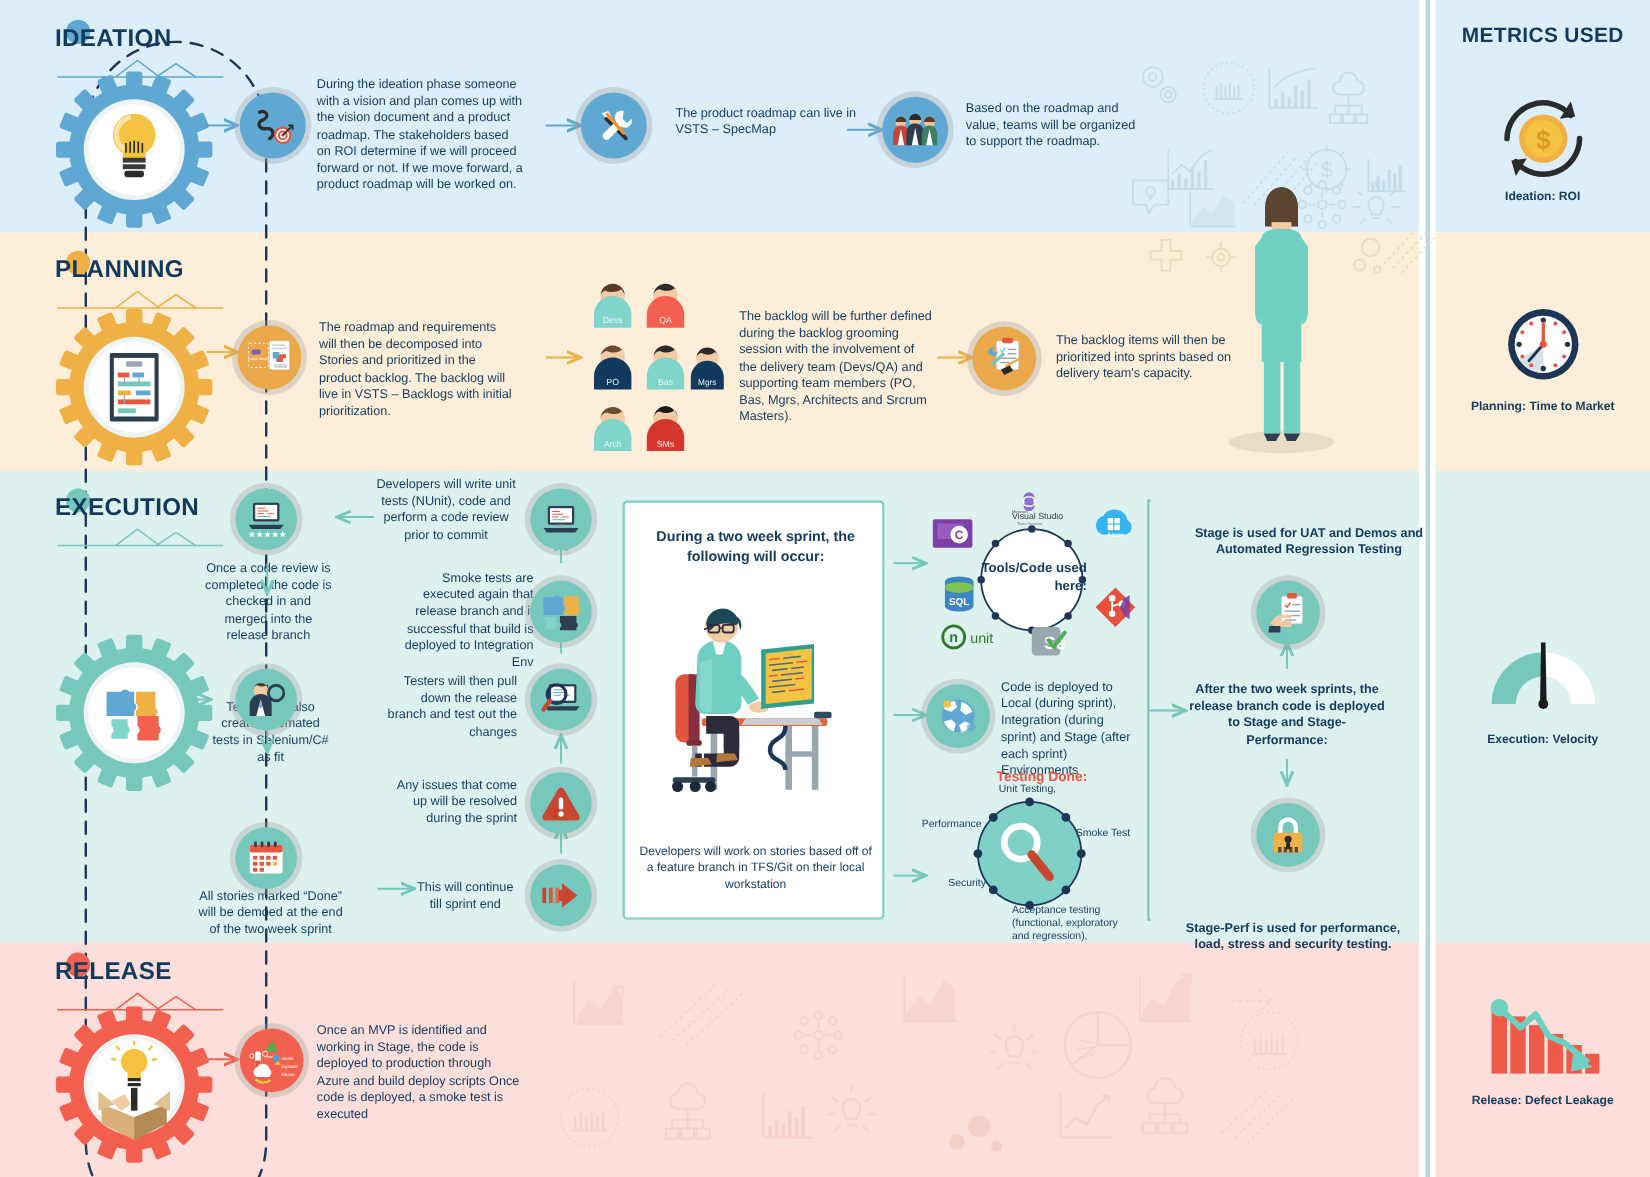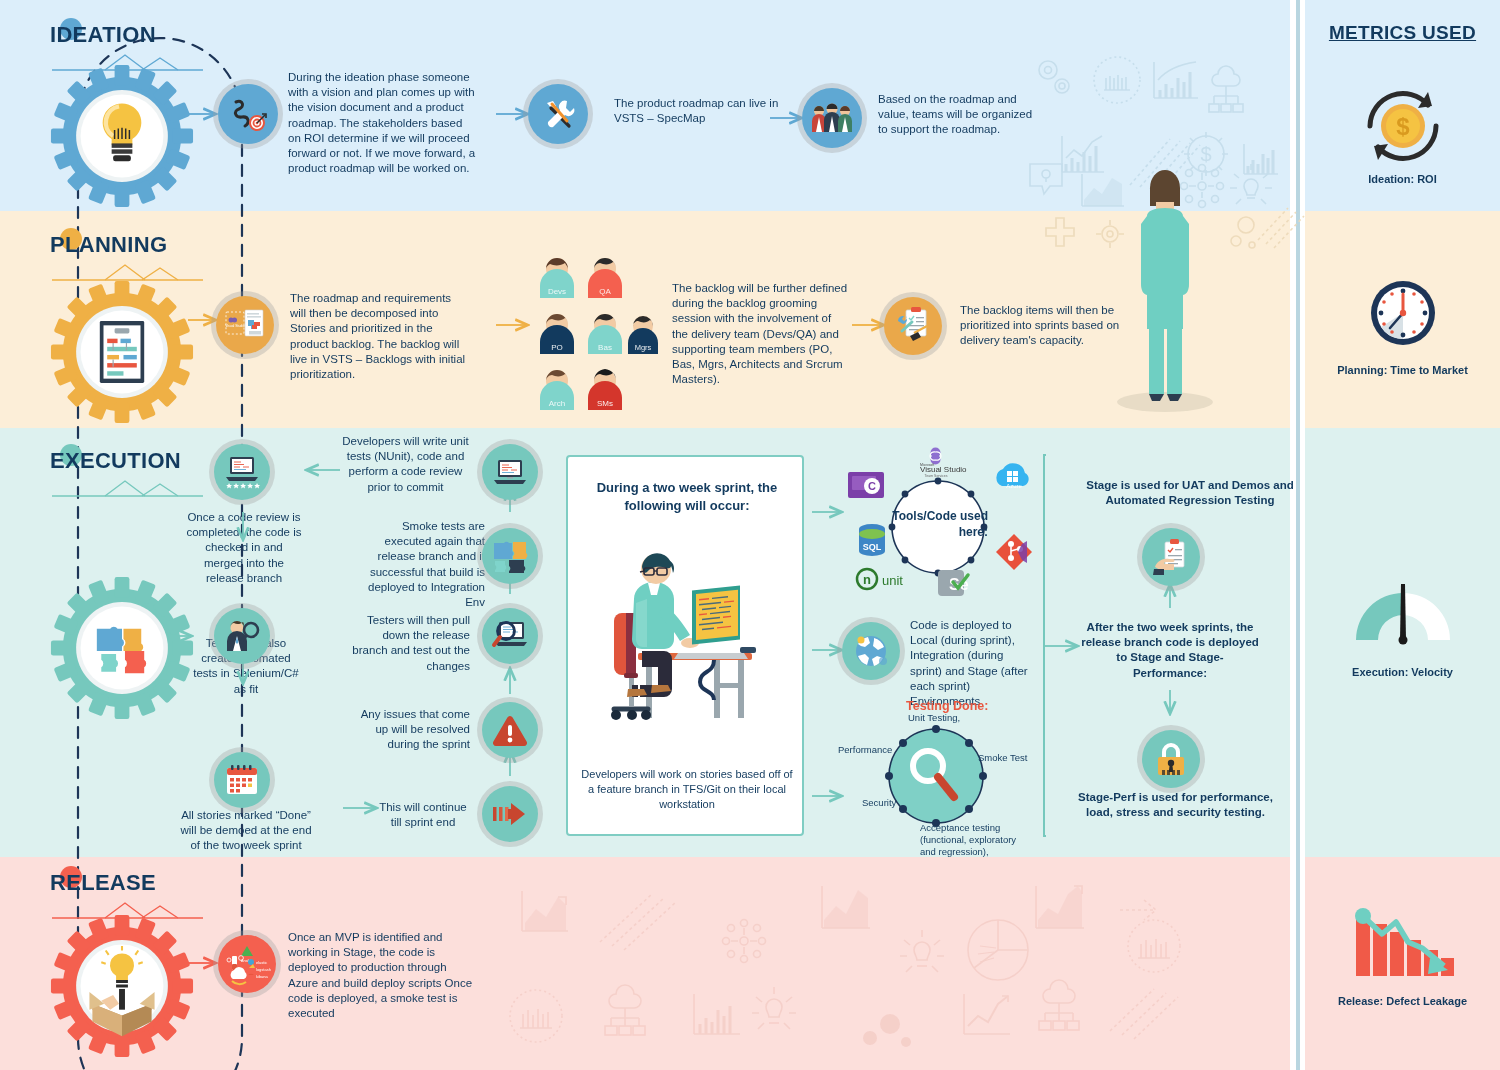--- a/index.html
+++ b/index.html
@@ -56,21 +56,21 @@
   .tb.c { text-align:center; }
   .tb.r { text-align:right; }
   .tb.b { font-weight:bold; }
 
   .metric-label {
     position:absolute; width:195px; text-align:center;
     font-size:11px; font-weight:bold; color:#123a5e;
   }
   .metrics-head {
     position:absolute; top:22px; left:1305px; width:195px; text-align:center;
-    font-size:19px; font-weight:bold; color:#123a5e; letter-spacing:0.3px;text-decoration:underline;
+    font-size:19px; font-weight:bold; color:#123a5e; letter-spacing:0.3px;
   }
 
   
   .sprint-card {
     position:absolute; left:566px; top:455px; width:238px; height:381px;
     background:#ffffff; border:2.5px solid #7fcdc3; border-radius:4px;
   }
   .sprint-title {
     position:absolute; left:14px; top:22px; width:210px; text-align:center;
     font-size:13px; font-weight:bold; color:#123a5e; line-height:1.4;
@@ -923,21 +923,21 @@
   <div class="cicon" style="left:1142px; top:730px; width:58px; height:58px; background:#76c8bd; z-index:5;">
     <svg width="34" height="38" viewBox="0 0 34 38">
       <path d="M8 18 l0 -6 a9 9 0 0 1 18 0 l0 6 l-4 0 l0 -6 a5 5 0 0 0 -10 0 l0 6Z" fill="#ffffff"></path>
       <rect x="4" y="17" width="26" height="18" rx="2" fill="#efb045"></rect>
       <circle cx="17" cy="23" r="3.2" fill="#2b2b2b"></circle>
       <path d="M15.6 25 l2.8 0 l0.8 7 l-4.4 0Z" fill="#2b2b2b"></path>
       <path d="M8 30 l3 0 l0 5 l-3 0Z M13 30 l3 0 l0 5 l-3 0Z M18 30 l3 0 l0 5 l-3 0Z M23 30 l3 0 l0 5 l-3 0Z" fill="#2b2b2b" opacity="0.75"></path>
     </svg>
   </div>
 
-  <div class="tb c b" style="left:1068px; top:790px; width:215px; font-size:11.5px;">Stage-Perf is used for performance, load, stress and security testing.</div>
+  <div class="tb c b" style="left:1068px; top:837px; width:215px; font-size:11.5px;">Stage-Perf is used for performance, load, stress and security testing.</div>
 
   <div class="sect-title" style="left:50px; top:870px; z-index:5;">
     <div class="dot" style="background:#f4604f;"></div>
     <div class="txt">RELEASE</div>
     <svg class="mtn" width="155" height="22">
       <path d="M2 18 L153 18" stroke="#f4604f" stroke-width="1.4" fill="none"></path>
       <path d="M55 18 L75 3 L95 18" stroke="#f4604f" stroke-width="1.4" fill="none"></path>
       <path d="M92 18 L110 6 L128 18" stroke="#f4604f" stroke-width="1.4" fill="none"></path>
     </svg>
   </div>

